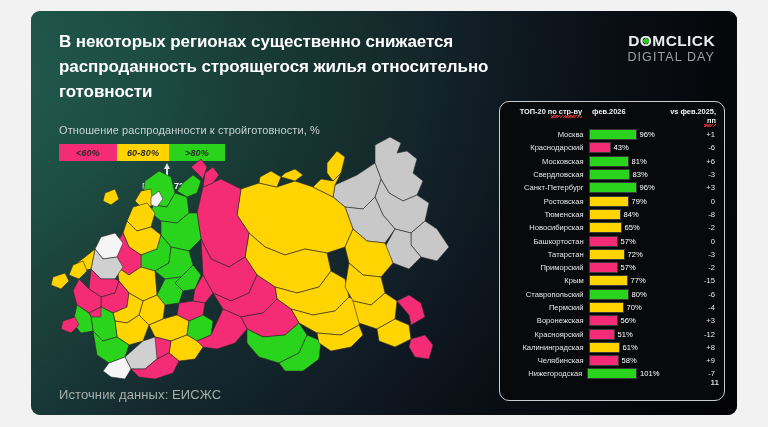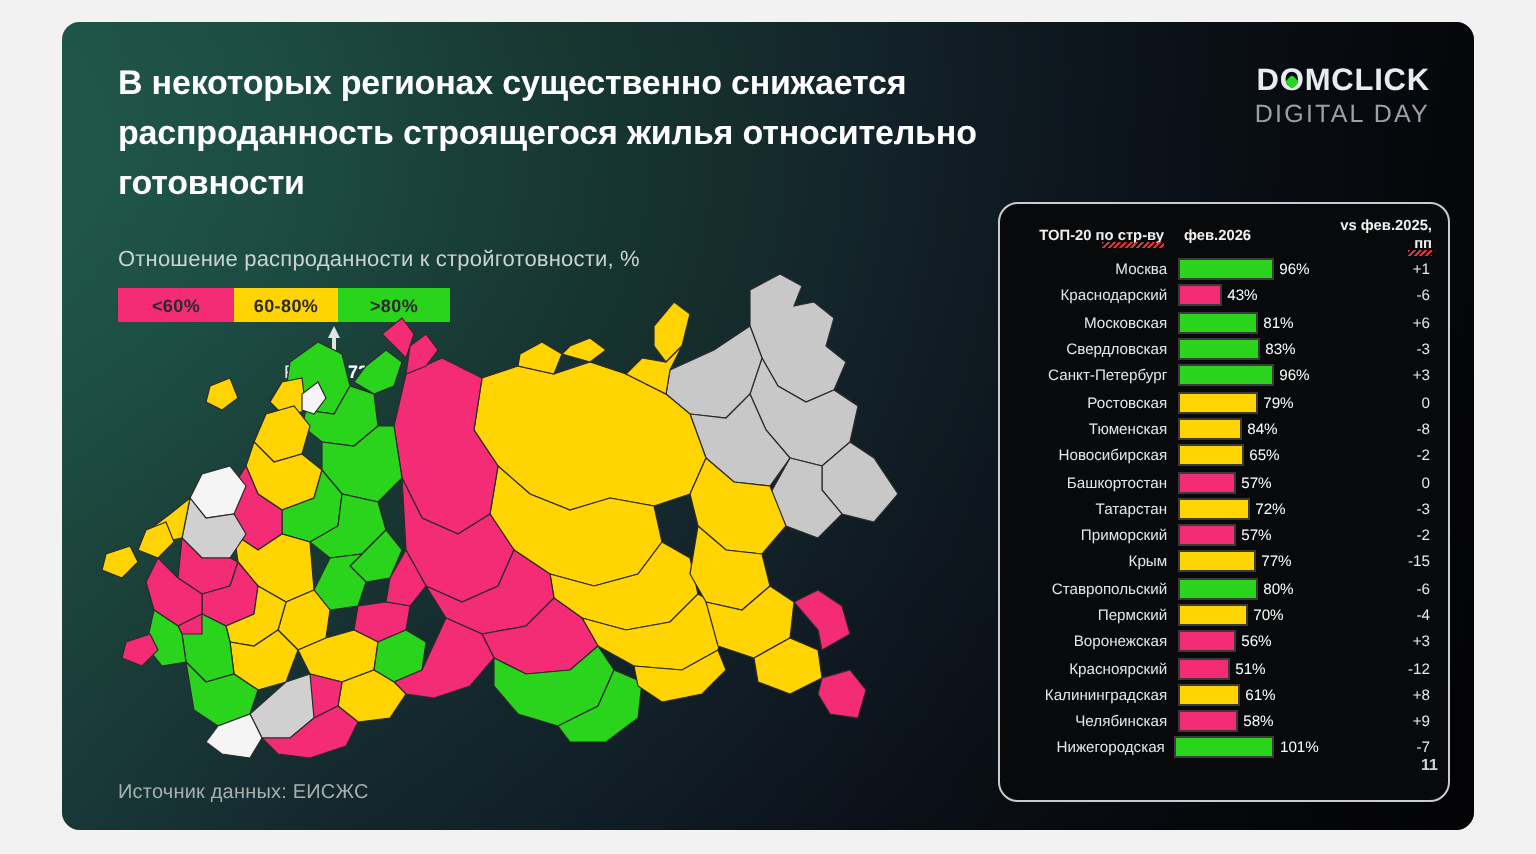--- a/index.html
+++ b/index.html
@@ -37,21 +37,21 @@
     transform:translate(-50%,-50%) rotate(45deg);
     background:#2bd41c;border-radius:1px;
   }
   .logo-sub{margin-top:2px;font-size:12.5px;color:#9aa0a5;letter-spacing:1.1px;text-align:center;}
 
   
   .subtitle{
     position:absolute;left:28px;top:113px;
     color:#c9d3d0;font-size:11px;letter-spacing:.1px;
   }
-  .legend{position:absolute;left:28px;top:133px;display:flex;}
+  .legend{position:absolute;left:28px;top:133px;display:flex;font-style:italic;}
   .legend-cell{
     height:17px;display:flex;align-items:center;justify-content:center;
     font-size:9px;font-weight:bold;color:#2a2a2a;letter-spacing:.2px;
   }
   .lc0{width:58px;}
   .lc1{width:52px;}
   .lc2{width:56px;}
 
   .ru-note{position:absolute;left:76px;top:152px;width:120px;text-align:center;}
   .ru-arrow{
@@ -68,21 +68,21 @@
   .map-wrap svg{display:block;width:100%;height:100%;}
 
   
   .panel{
     position:absolute;left:468px;top:90px;width:224px;height:298px;
     border:1px solid #c8ccd0;border-radius:10px;
     background:#07090b;overflow:hidden;
   }
   .thead{
     position:relative;height:20px;
-    display:flex;align-items:center;
+    display:flex;align-items:flex-start;
     font-size:7.4px;font-weight:bold;color:#f0f0f0;
     padding-top:5px;
   }
   .th-name{width:86px;text-align:right;padding-right:4px;position:relative;}
   .th-val{width:72px;text-align:left;padding-left:6px;}
   .th-delta{width:58px;text-align:right;padding-right:8px;position:relative;}
   .squig{
     position:absolute;bottom:-2px;height:3px;
     background:repeating-linear-gradient(135deg,#e03030 0 1px,transparent 1px 2px);
   }
@@ -99,21 +99,21 @@
   .r-bar{height:9px;border:.5px solid #3a3a3a;}
   .r-val{font-size:7.6px;color:#fff;margin-left:3px;white-space:nowrap;}
   .r-delta{
     width:58px;text-align:right;padding-right:9px;
     font-size:7.6px;color:#e6e8ea;
   }
 
   
   .source{
     position:absolute;left:28px;bottom:13px;
-    font-size:10px;color:#a7b0ad;letter-spacing:.1px;
+    font-size:13px;color:#a7b0ad;letter-spacing:.1px;
   }
   .pageno{
     position:absolute;right:18px;bottom:28px;
     font-size:8px;color:#cfd4d8;font-weight:bold;
   }
 </style>
 </head>
 <body>
 
 <div id="stage">

